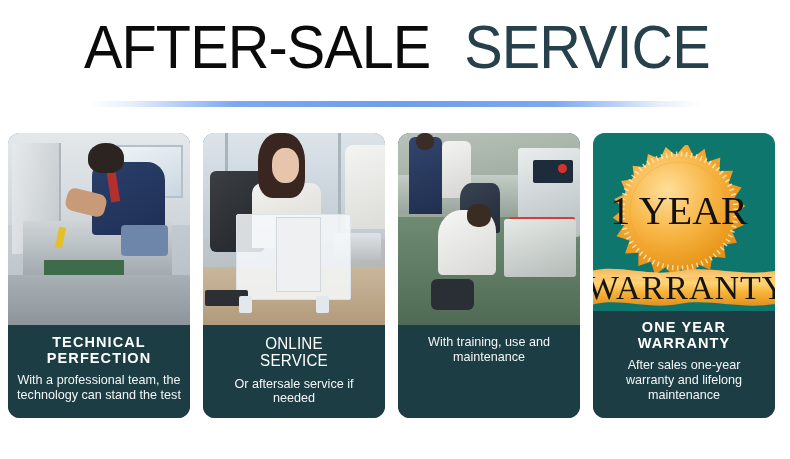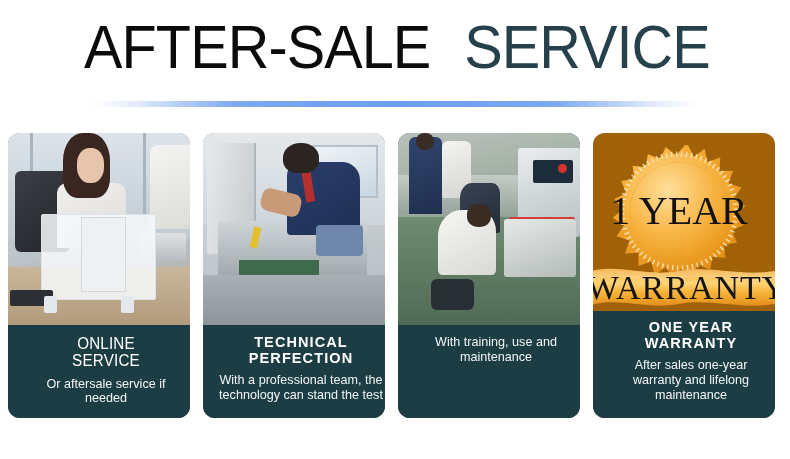--- a/index.html
+++ b/index.html
@@ -82,21 +82,21 @@
     position: absolute;
     top: 0; left: 0;
     width: 182px;
     height: 192px;
     overflow: hidden;
   }
   .card-panel {
     position: absolute;
     left: 0;
     bottom: 0;
-    width: 196px;
+    width: 182px;
     height: 93px;
     background: #1d3d44;
     box-sizing: border-box;
     padding: 10px 8px 8px 8px;
     text-align: center;
   }
   .card-title {
     color: #ffffff;
     margin: 0 0 7px 0;
     line-height: 1.08;
@@ -212,36 +212,61 @@
                 background:#3a2b23; border-radius:45%; }
   .p3 .shorts  { position:absolute; left:18%; bottom:8%; width:24%; height:16%;
                 background:#2a2f36; border-radius:6px; }
   .p3 .mid     { position:absolute; left:34%; top:26%; width:22%; height:26%;
                 background:linear-gradient(150deg,#394353,#232b37); border-radius:30% 20% 6% 6%; }
 
   
   .badge-wrap {
     position: absolute;
     inset: 0;
-    background: #a16207;
+    background: #0f766e;
     text-decoration: underline;
   }
   .badge-svg { position:absolute; left:-2px; top:-2px; }
 </style>
 </head>
 <body>
 
 <div class="banner-header">
   <div class="title-row">
     <span class="title-part title-primary">AFTER-SALE</span><span class="title-part title-accent">SERVICE</span>
   </div>
   <div class="divider"></div>
 </div>
 
 <div class="cards">
+
+  <div class="card">
+    <div class="card-media">
+      <div class="photo p1">
+        <div class="wall"></div>
+        <div class="window"></div>
+        <div class="cabinet"></div>
+        <div class="machine"></div>
+        <div class="belt"></div>
+        <div class="table"></div>
+        <div class="person-body"></div>
+        <div class="strap"></div>
+        <div class="person-head"></div>
+        <div class="person-arm"></div>
+        <div class="jeans"></div>
+        <div class="tool"></div>
+      </div>
+    </div>
+    <div class="card-panel">
+      <p class="card-title bold">TECHNICAL
+PERFECTION</p>
+      <p class="card-desc">With a professional team, the
+technology can stand the test</p>
+    </div>
+  </div>
 
   <div class="card">
     <div class="card-media">
       <div class="photo p2">
         <div class="bg-window"></div>
         <div class="mullion" style="left:12%"></div>
         <div class="mullion" style="left:74%"></div>
         <div class="chair"></div>
         <div class="colleague"></div>
         <div class="w-body"></div>
@@ -254,45 +279,20 @@
         <div class="keyboard"></div>
         <div class="foot" style="left:20%"></div>
         <div class="foot" style="left:62%"></div>
       </div>
     </div>
     <div class="card-panel">
       <p class="card-title light">ONLINE
 SERVICE</p>
       <p class="card-desc">Or aftersale service if
 needed</p>
-    </div>
-  </div>
-
-  <div class="card">
-    <div class="card-media">
-      <div class="photo p1">
-        <div class="wall"></div>
-        <div class="window"></div>
-        <div class="cabinet"></div>
-        <div class="machine"></div>
-        <div class="belt"></div>
-        <div class="table"></div>
-        <div class="person-body"></div>
-        <div class="strap"></div>
-        <div class="person-head"></div>
-        <div class="person-arm"></div>
-        <div class="jeans"></div>
-        <div class="tool"></div>
-      </div>
-    </div>
-    <div class="card-panel">
-      <p class="card-title bold">TECHNICAL
-PERFECTION</p>
-      <p class="card-desc">With a professional team, the
-technology can stand the test</p>
     </div>
   </div>
 
   <div class="card">
     <div class="card-media">
       <div class="photo p3">
         <div class="floor"></div>
         <div class="bench"></div>
         <div class="mach-r"></div>
         <div class="ctrl"></div>

